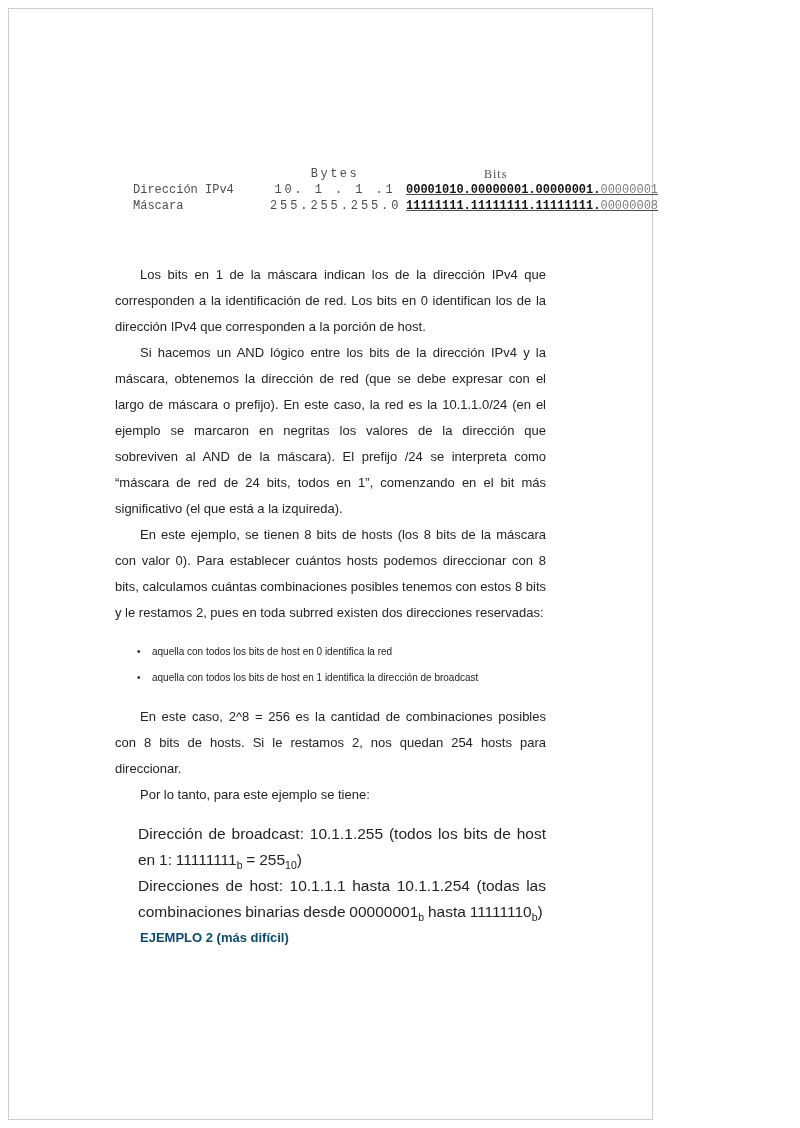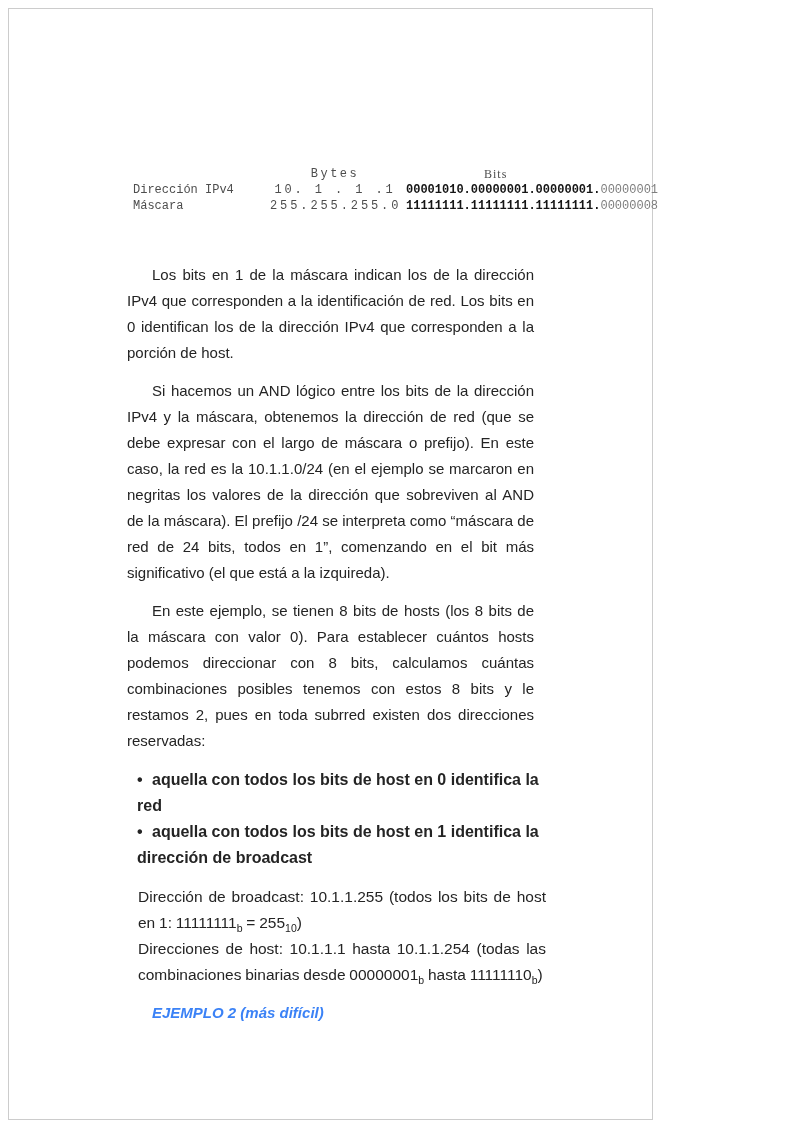--- a/index.html
+++ b/index.html
@@ -26,40 +26,40 @@
     margin:166px 0 0 18px;
     font-family:"Liberation Mono","DejaVu Sans Mono",monospace;
     font-size:12px; line-height:16px;
     color:#4d4d4d;
     white-space:nowrap;
   }
   .mt-row { display:grid; grid-template-columns:137px 130px auto; }
   .mt-label { }
   .mt-bytes { text-align:center; letter-spacing:2.9px; }
   .mt-bytes-h { text-align:center; letter-spacing:2.5px; }
-  .mt-bits { padding-left:6px; }
+  .mt-bits { padding-left:6px;text-decoration:underline; }
   .mt-bits-h { padding-left:84px; letter-spacing:1px;font-family:Liberation Serif, serif; }
   .mt-bits b { color:#151515; font-weight:bold; }
   .mt-bits .dim { color:#7e7e7e; font-weight:normal; }
 
   
   .bodytext p {
-    margin:12px;
-    font-size:15px; line-height:26px;
+    margin:0;
+    font-size:13px; line-height:26px;
     text-align:justify;
     text-indent:25px;
   }
   .para-group { margin-top:48px; }
 
   ul.bullets {
     margin:13px 0 0 0; padding:0 0 0 22px;
     list-style:none;
   }
   ul.bullets li {
-    font-size:16px; line-height:26px;font-weight:bold;
+    font-size:10px; line-height:26px;
   }
   ul.bullets li::before {
     content:"\2022";
     display:inline-block; width:15px;
   }
 
   .after-bullets { margin-top:13px; }
   .no-justify { text-align:left !important; }
 
   .defs { margin:13px 0 0 23px; }
@@ -68,23 +68,22 @@
     font-size:15.5px; line-height:26px;
     text-align:justify;
     text-indent:0;
     word-spacing:-0.5px;
   }
   .defs sub { font-size:10.5px; line-height:0; }
 
   .example-heading {
     margin:22px 0 0 0;
     font-size:13.5px; font-weight:bold;
-    color:#3b82f6;
+    color:#0c4a6e;
     line-height:16px;
-    font-style:italic;
   }
 </style>
 </head>
 <body>
 
 <div class="page">
   <div class="frame"></div>
 
   <div class="content">
 
@@ -112,20 +111,22 @@
         <p>Si hacemos un AND lógico entre los bits de la dirección IPv4 y la máscara, obtenemos la dirección de red (que se debe expresar con el largo de máscara o prefijo). En este caso, la red es la 10.1.1.0/24 (en el ejemplo se marcaron en negritas los valores de la dirección que sobreviven al AND de la máscara). El prefijo /24 se interpreta como “máscara de red de 24 bits, todos en 1”, comenzando en el bit más significativo (el que está a la izquireda).</p>
         <p>En este ejemplo, se tienen 8 bits de hosts (los 8 bits de la máscara con valor 0). Para establecer cuántos hosts podemos direccionar con 8 bits, calculamos cuántas combinaciones posibles tenemos con estos 8 bits y le restamos 2, pues en toda subrred existen dos direcciones reservadas:</p>
       </div>
 
       <ul class="bullets">
         <li>aquella con todos los bits de host en 0 identifica la red</li>
         <li>aquella con todos los bits de host en 1 identifica la dirección de broadcast</li>
       </ul>
 
       <div class="after-bullets">
+        <p>En este caso, 2^8 = 256 es la cantidad de combinaciones posibles con 8 bits de hosts. Si le restamos 2, nos quedan 254 hosts para direccionar.</p>
+        <p class="no-justify">Por lo tanto, para este ejemplo se tiene:</p>
       </div>
 
       <div class="defs">
         <p><span>Dirección de broadcast: 10.1.1.255 (todos los bits de host en 1: 11111111</span><sub>b</sub><span> = 255</span><sub>10</sub><span>)</span></p>
         <p><span>Direcciones de host: 10.1.1.1 hasta 10.1.1.254 (todas las combinaciones binarias desde 00000001</span><sub>b</sub><span> hasta 11111110</span><sub>b</sub><span>)</span></p>
       </div>
 
       <p class="example-heading">EJEMPLO 2 (más difícil)</p>
     </div>
 

